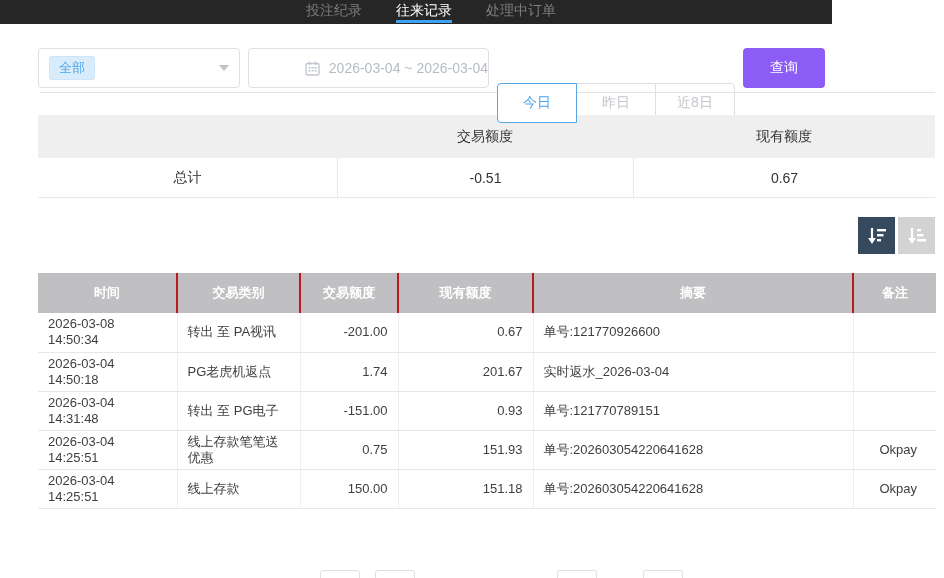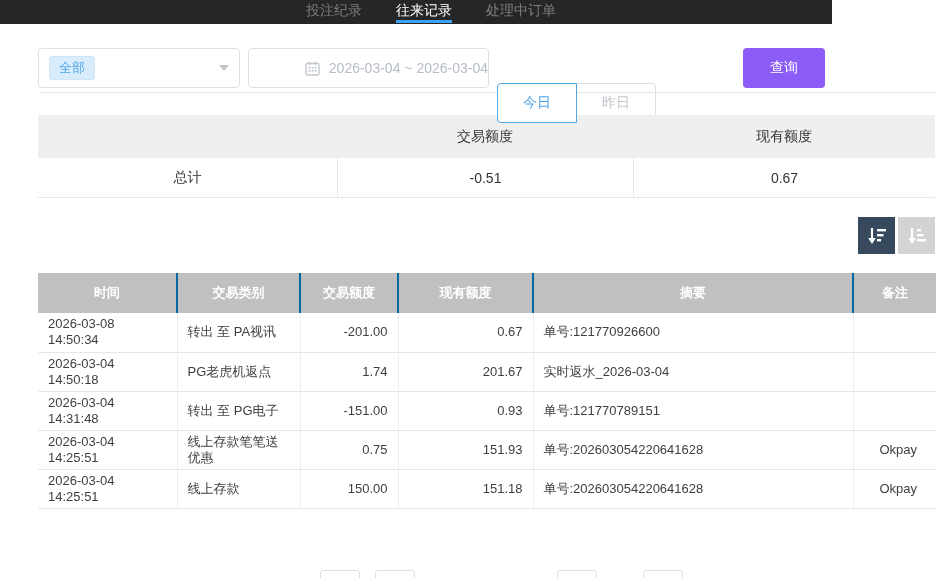--- a/index.html
+++ b/index.html
@@ -61,21 +61,21 @@
   .sort-wrap { position:absolute; left:858px; top:217px; display:flex; gap:3px; }
   .sort-btn { width:37px; height:37px; display:flex; align-items:center; justify-content:center;
     cursor:pointer; border:none; }
   .sort-btn.dark { background:#37495c; }
   .sort-btn.light { background:#d3d3d3; }
 
   
   .records { position:absolute; left:38px; top:273px; width:898px; border-collapse:collapse;
     table-layout:fixed; font-size:13px; color:#3e3e3e; }
   .records th { height:40px; background:#c0c0c3; color:#fff; font-size:13px; font-weight:bold;
-    border-right:2px solid #0369a1; }
+    border-right:2px solid #b91c1c; }
   .records th:last-child { border-right:none; }
   .records td { height:39px; border-bottom:1px solid #e7e7e7; border-right:1px solid #efefef;
     padding:3px 10px; background:#fff; line-height:16px; }
   .records td:last-child { border-right:none;padding-left:26px; }
   .records td.num { text-align:right; }
 
   
   .page-stub { position:absolute; top:570px; width:40px; height:30px; background:#fff;
     border:1px solid #dfdfdf; border-radius:3px; cursor:pointer; }
 </style>
@@ -112,20 +112,21 @@
         <rect x="3.5" y="9" width="2" height="1.6" fill="#c2c7cf"></rect>
         <rect x="6.6" y="9" width="2" height="1.6" fill="#c2c7cf"></rect>
         <rect x="9.7" y="9" width="2" height="1.6" fill="#c2c7cf"></rect>
       </svg>
       <span>2026-03-04 ~ 2026-03-04</span>
     </div>
 
     <div class="btn-group">
       <button class="qbtn active">今日</button>
       <button class="qbtn">昨日</button>
+      <button class="qbtn">近8日</button>
     </div>
 
     <button class="query-btn">查询</button>
   </div>
 
   <div class="divider"></div>
 
   <div class="summary">
     <div class="s-head">
       <div class="s-c1"></div>

